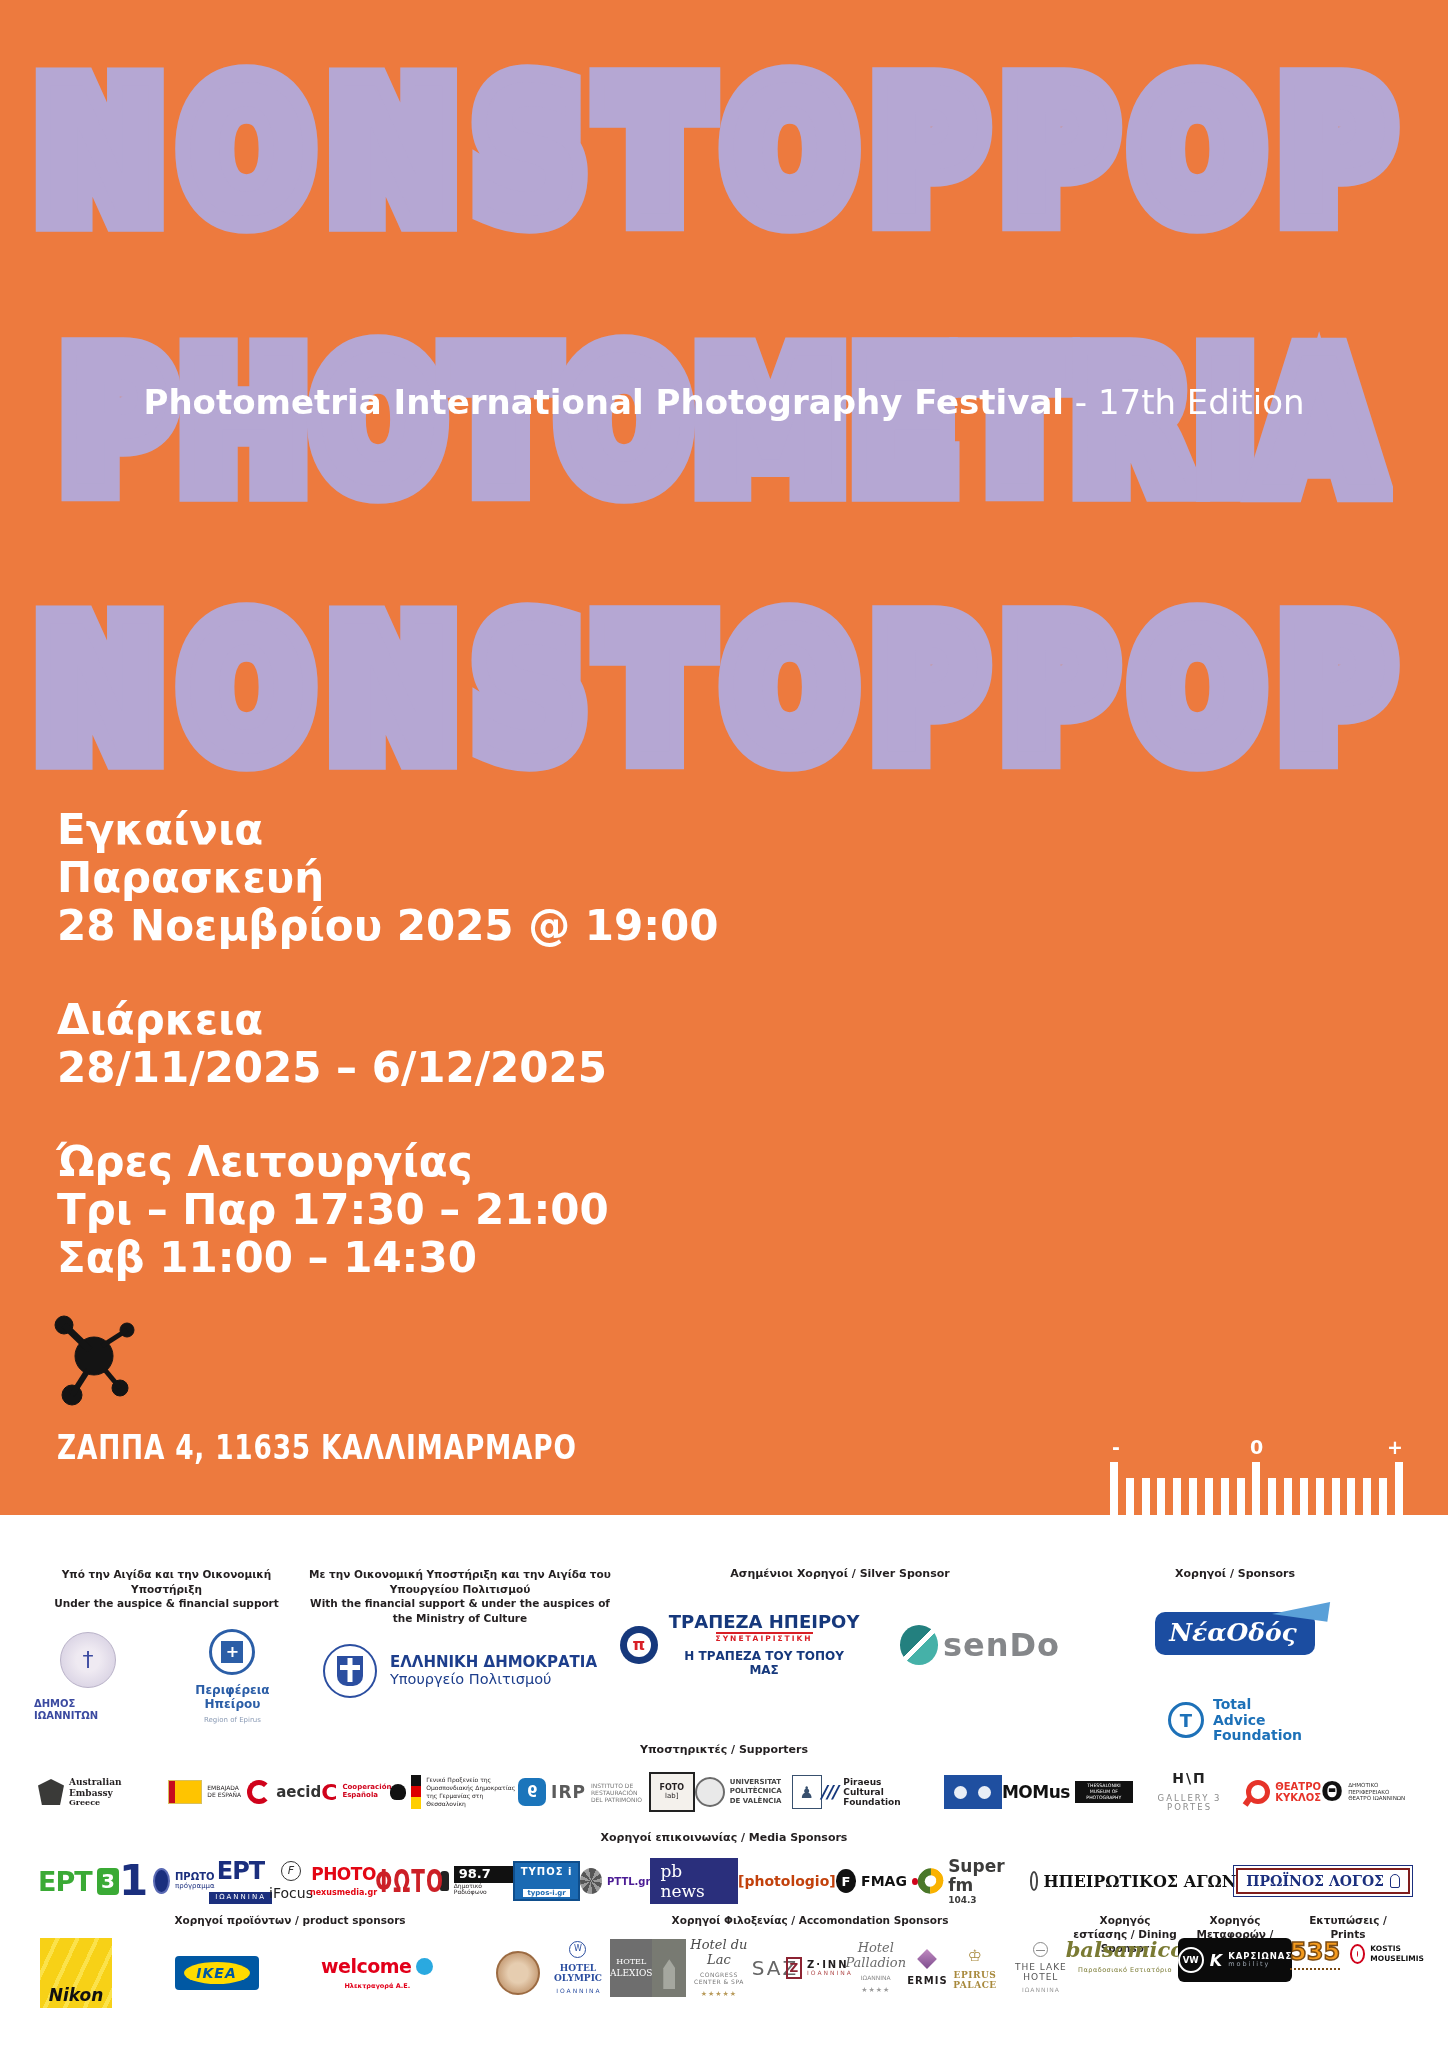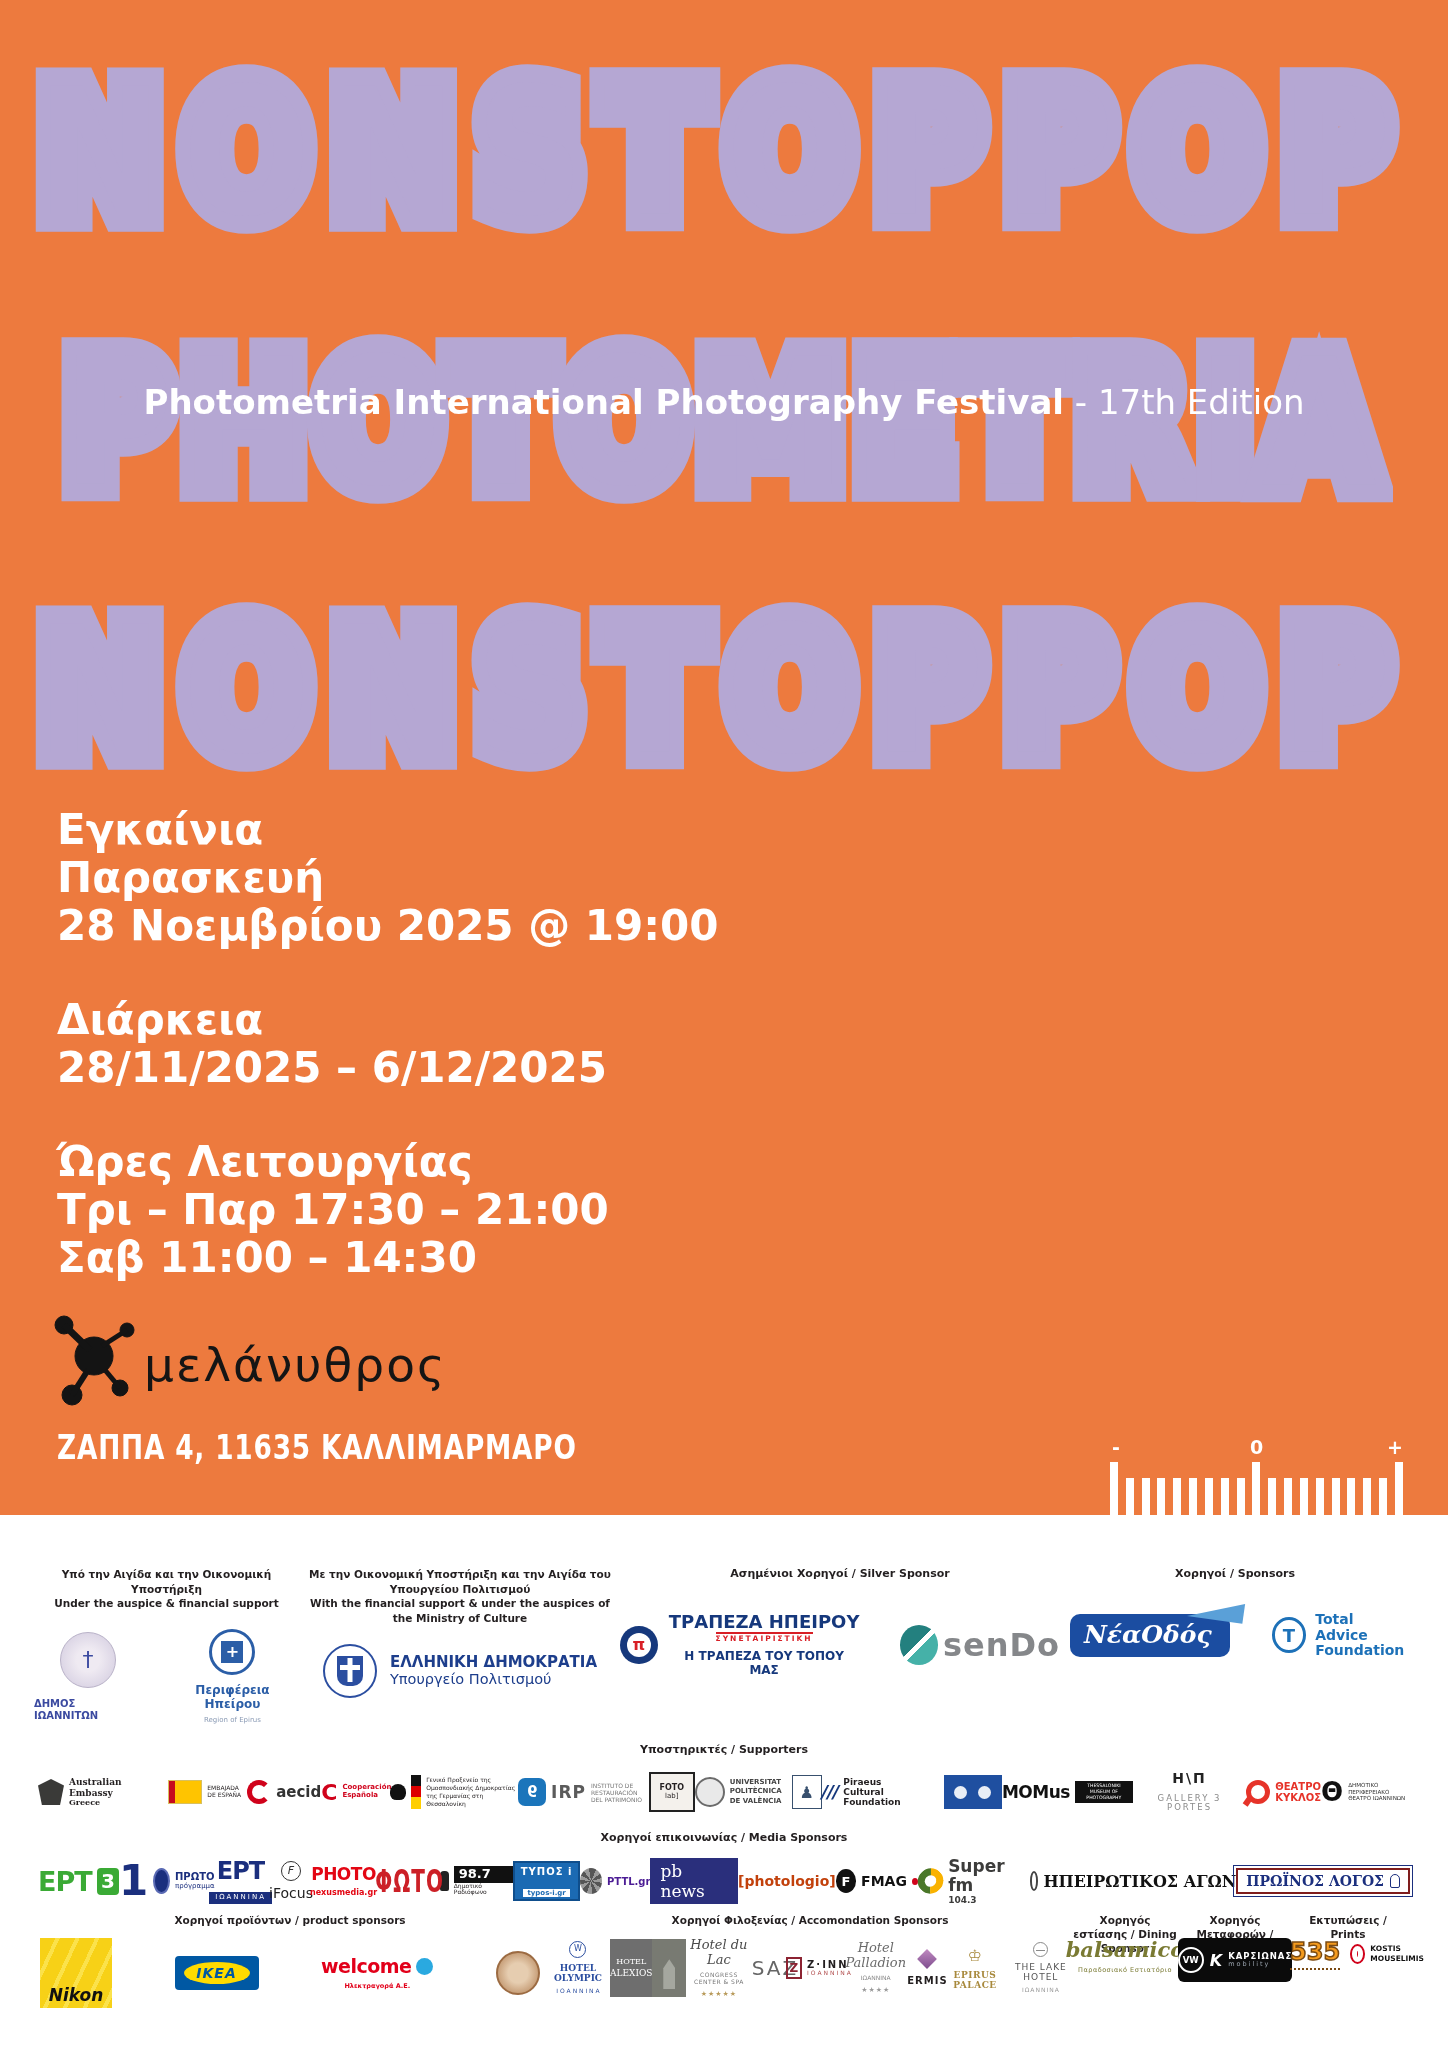--- a/index.html
+++ b/index.html
@@ -56,21 +56,21 @@
   .fgrp { position:absolute; }
   .lrow { display:flex; align-items:center; justify-content:center; }
 
   
   .g1 { left:34px;  top:52px; width:265px; }
   .g2 { left:305px; top:52px; width:310px; }
   .g3 { left:620px; top:52px; width:440px; }
   .g4 { left:1070px;top:52px; width:330px; }
   .g1 .lrow,.g2 .lrow { margin-top:18px; gap:24px; }
   .g3 .lrow { margin-top:30px; gap:40px; }
-  .g4 .lrow { margin-top:30px; gap:42px; }
+  .g4 .lrow { margin-top:30px; gap:42px;flex-direction:column; }
 
   .chip { display:flex; align-items:center; gap:5px; min-width:0; }
   .stack { display:flex; flex-direction:column; line-height:1.12; min-width:0; }
   .tc { text-align:center; align-items:center; }
 
   .emblem-dimos { width:56px; height:56px; border-radius:50%; background:radial-gradient(#efeaf2 30%,#cfc8dd); border:1px solid #b9b2c8;
                   display:flex;align-items:center;justify-content:center; }
   .emblem-dimos::before { content:"†"; color:#3b4aa0; font-size:22px; }
   .dimos-name { font-size:10px; font-weight:bold; color:#3b4aa0; margin-top:5px; line-height:1.2; text-align:left; }
   .emblem-region { width:46px; height:46px; border-radius:50%; border:3px solid #2b5ea7; display:flex; align-items:center; justify-content:center; }
@@ -243,21 +243,20 @@
         <circle cx="14" cy="13" r="9"></circle>
         <circle cx="77" cy="18" r="7"></circle>
         <circle cx="22" cy="83" r="10"></circle>
         <circle cx="70" cy="76" r="8"></circle>
         <line x1="14" y1="13" x2="40" y2="38" stroke-width="7"></line>
         <line x1="77" y1="18" x2="52" y2="34" stroke-width="5"></line>
         <line x1="22" y1="83" x2="38" y2="58" stroke-width="6"></line>
         <line x1="70" y1="76" x2="55" y2="58" stroke-width="5"></line>
       </g>
     </svg>
-    <span class="vname">μελάνυθρος</span>
   </div>
 
   <div class="address">ΖΑΠΠΑ 4, 11635 ΚΑΛΛΙΜΑΡΜΑΡΟ</div>
 
   <div class="meter">
     <div class="labels">
       <span class="lm">-</span>
       <span class="lz">0</span>
       <span class="lp">+</span>
     </div>

